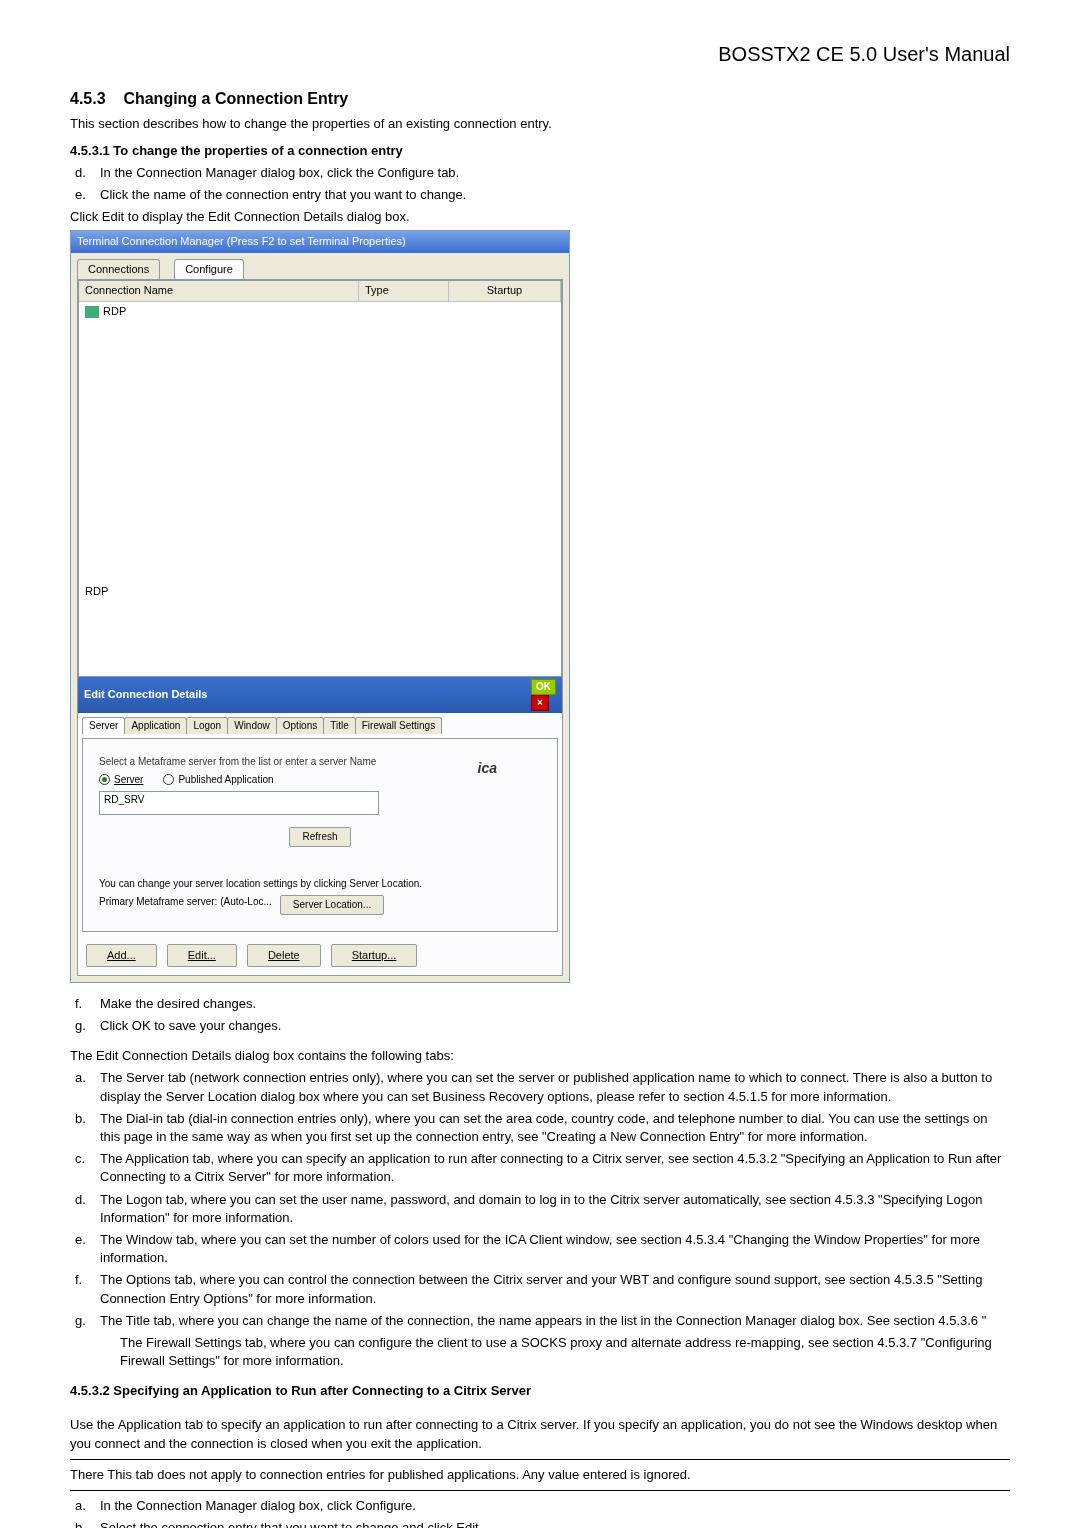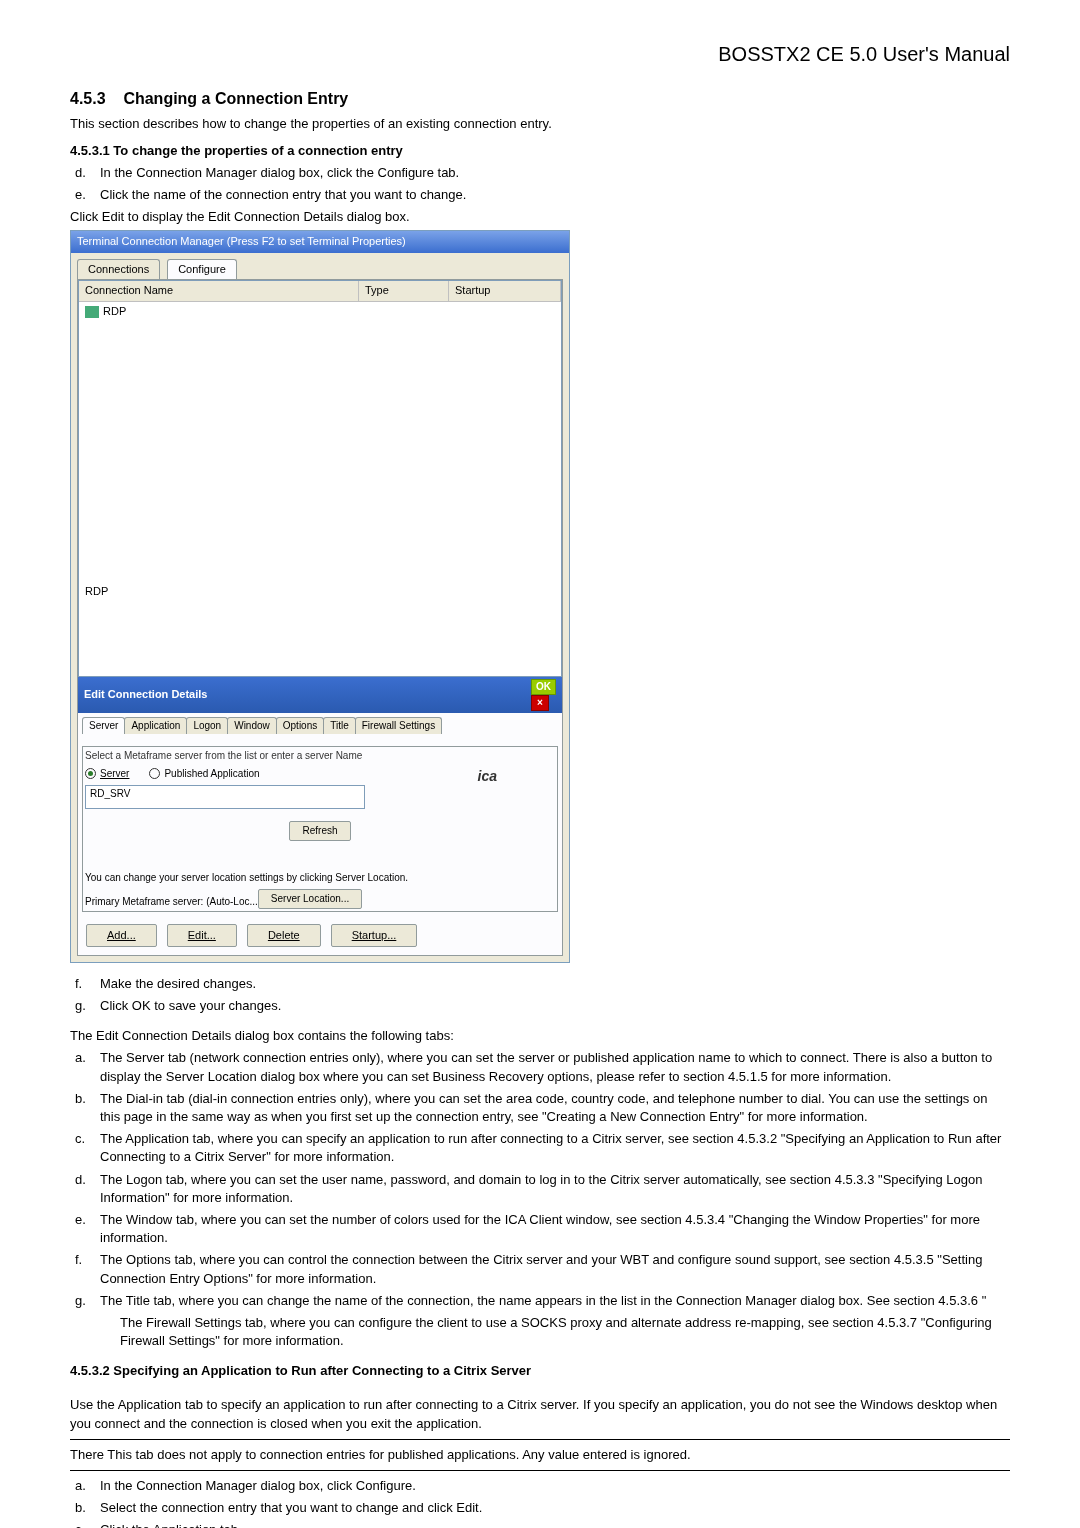--- a/index.html
+++ b/index.html
@@ -50,21 +50,21 @@
       width: 18px; height: 16px;
       background: #c00; color: #fff;
       display: flex; align-items: center; justify-content: center;
       font-size: 10px; border: 1px solid #800;
     }
     .okbtn {
       background: #9c0; border: 1px solid #690; padding: 0 4px;
       color: #fff; font-weight: bold; height: 16px; font-size: 10px;
       display: flex; align-items: center;
     }
-    .tab-strip { display: flex; padding: 6px 6px 0 6px; gap: 8px; }
+    .tab-strip { display: flex; padding: 6px 6px 0 6px; gap: 15px; }
     .tab {
       border: 1px solid #919b9c;
       border-bottom: none;
       padding: 2px 10px;
       background: #ece9d8;
       font-size: 11px;
       border-radius: 3px 3px 0 0;
       margin-right: -1px;
     }
     .tab.active { background: #fcfcfe; position: relative; z-index: 2; }
@@ -76,41 +76,41 @@
     }
     .conn-list {
       border: 1px solid #7f9db9;
       background: #fff;
     }
     .conn-header { display: flex; background: #ece9d8; border-bottom: 1px solid #c0c0c0; }
     .conn-header div, .conn-row div { padding: 2px 6px; }
     .conn-header div { border-right: 1px solid #c0c0c0; }
     .col1 { flex: 0 0 280px; text-align: left; }
     .col2 { flex: 0 0 90px; text-align: left; }
-    .col3 { flex: 1; text-align: left; }
+    .col3 { flex: 1; text-align: center; }
     .conn-row { display: flex; flex-direction: column; }
     .conn-row .ic { display: inline-block; width: 14px; height: 12px; background: #4a7; margin-right: 4px; vertical-align: middle; }
 
     .subtitle-bar {
       background: linear-gradient(#3b6ecf, #2a5ab0);
       color: #fff;
       padding: 2px 6px;
       display: flex;
       justify-content: space-between;
       align-items: center;
       font-weight: bold;
       margin: 0 0 0 0;
     }
     .inner-tabs { display: flex; flex-wrap: nowrap; padding: 4px 4px 0 4px; }
     .inner-tabs .tab { font-size: 10px; padding: 1px 6px; }
     .inner-panel {
-      margin: 12px 4px 4px 4px;
+      margin: 4px 4px 4px 4px;
       border: 1px solid #919b9c;
       background: #fcfcfe;
-      padding: 2px;
+      padding: 16px;
       min-height: 150px;
       position: relative;
     }
     .radio-row { display: flex; align-items: center; gap: 20px; margin: 4px 0; }
     .radio-item { display: flex; align-items: center; gap: 4px; font-size: 10px; }
     .radio-dot { width: 11px; height: 11px; border-radius: 50%; border: 1px solid #333; display: inline-block; position: relative; }
     .radio-dot.checked::after { content: ''; width: 5px; height: 5px; background: #2b7d2b; border-radius: 50%; position: absolute; top: 2px; left: 2px; }
     .ica-logo { font-style: italic; font-weight: bold; font-size: 14px; color: #333; position: absolute; right: 60px; top: 20px; }
     .dropdown-box {
       border: 1px solid #7f9db9; background: #fff;
@@ -121,21 +121,21 @@
       border: 1px solid #919b9c;
       background: #ece9d8;
       padding: 2px 12px;
       font-size: 10px;
       border-radius: 2px;
       display: inline-block;
     }
     .bottom-btn-row { display: flex; gap: 10px; padding: 8px; }
     .bottom-btn-row .btn { padding: 3px 20px; font-size: 11px; }
     .small-note { font-size: 10px; margin-top: 30px; }
-    .srv-loc-row { display: flex; align-items: flex-end; gap: 0; margin-top: 4px; }
+    .srv-loc-row { display: flex; align-items: flex-start; gap: 8px; margin-top: 4px; }
     .underline-link { text-decoration: underline; }
     .hint { font-size: 10px; color: #333; }
   </style>
 </head>
 <body>
 
 <div class="doc-title">BOSSTX2 CE 5.0 User's Manual</div>
 
 <div class="h3">
   <span>4.5.3</span>&nbsp;&nbsp;&nbsp;

